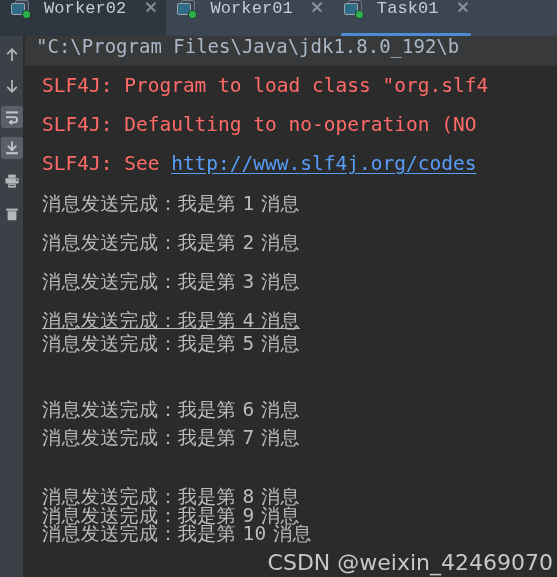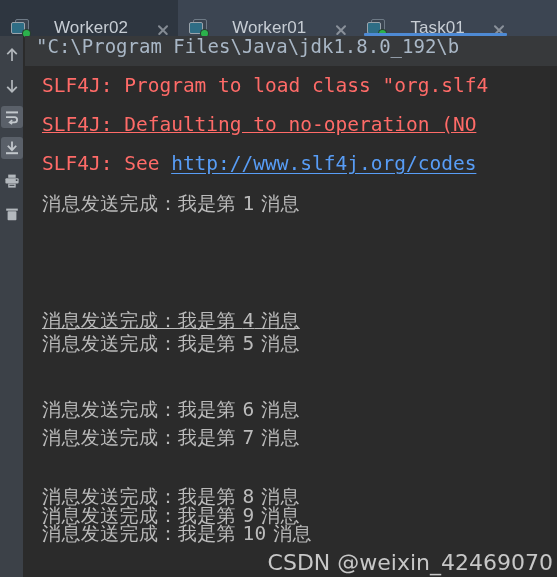--- a/index.html
+++ b/index.html
@@ -30,26 +30,27 @@
     width: 557px;
     height: 36px;
     background: #3c4552;
     display: flex;
     align-items: stretch;
     box-sizing: border-box;
   }
   .tab {
     position: relative;
     display: flex;
-    align-items: flex-end;
-    gap: 24px;
+    align-items: flex-start;
+    gap: 14px;
     padding: 0 9px 0 11px;
     box-sizing: border-box;
     cursor: default;
     user-select: none;
+    font-family: Liberation Mono, monospace;
   }
   .tab.dim { background: #2e3640; }
   .tab.plain { background: transparent; }
   .tab-underline {
     position: absolute;
     left: 8px; right: 8px;
     bottom: 0;
     height: 3px;
     background: #4e8ad4;
     border-radius: 1px;
@@ -288,31 +289,37 @@
   <div class="console">
 
     <div class="cline cmd" style="top:-9px;">
       <span>"C:\Program Files\Java\jdk1.8.0_192\b</span>
     </div>
 
     <div class="cline err" style="top:30px;">
       <span>SLF4J: Program to load class "org.slf4</span>
     </div>
 
-    <div class="cline err" style="top:69px;text-decoration:underline;">
+    <div class="cline err" style="top:69px;">
       <span>SLF4J: Defaulting to no-operation (NO</span>
     </div>
 
     <div class="cline err" style="top:108px;">
       <span>SLF4J: See </span><span class="lnk">http://www.slf4j.org/codes</span>
     </div>
 
     <div class="cline msg" style="top:148px;">
       <span>消息发送完成：我是第 </span><span class="num">1</span><span> 消息</span>
     </div>
+    <div class="cline msg" style="top:187px;">
+      <span>消息发送完成：我是第 </span><span class="num">2</span><span> 消息</span>
+    </div>
+    <div class="cline msg" style="top:226px;">
+      <span>消息发送完成：我是第 </span><span class="num">3</span><span> 消息</span>
+    </div>
     <div class="cline msg" style="top:265px;text-decoration:underline;">
       <span>消息发送完成：我是第 </span><span class="num">4</span><span> 消息</span>
     </div>
     <div class="cline msg" style="top:288px;">
       <span>消息发送完成：我是第 </span><span class="num">5</span><span> 消息</span>
     </div>
     <div class="cline msg" style="top:354px;">
       <span>消息发送完成：我是第 </span><span class="num">6</span><span> 消息</span>
     </div>
     <div class="cline msg" style="top:382px;">

